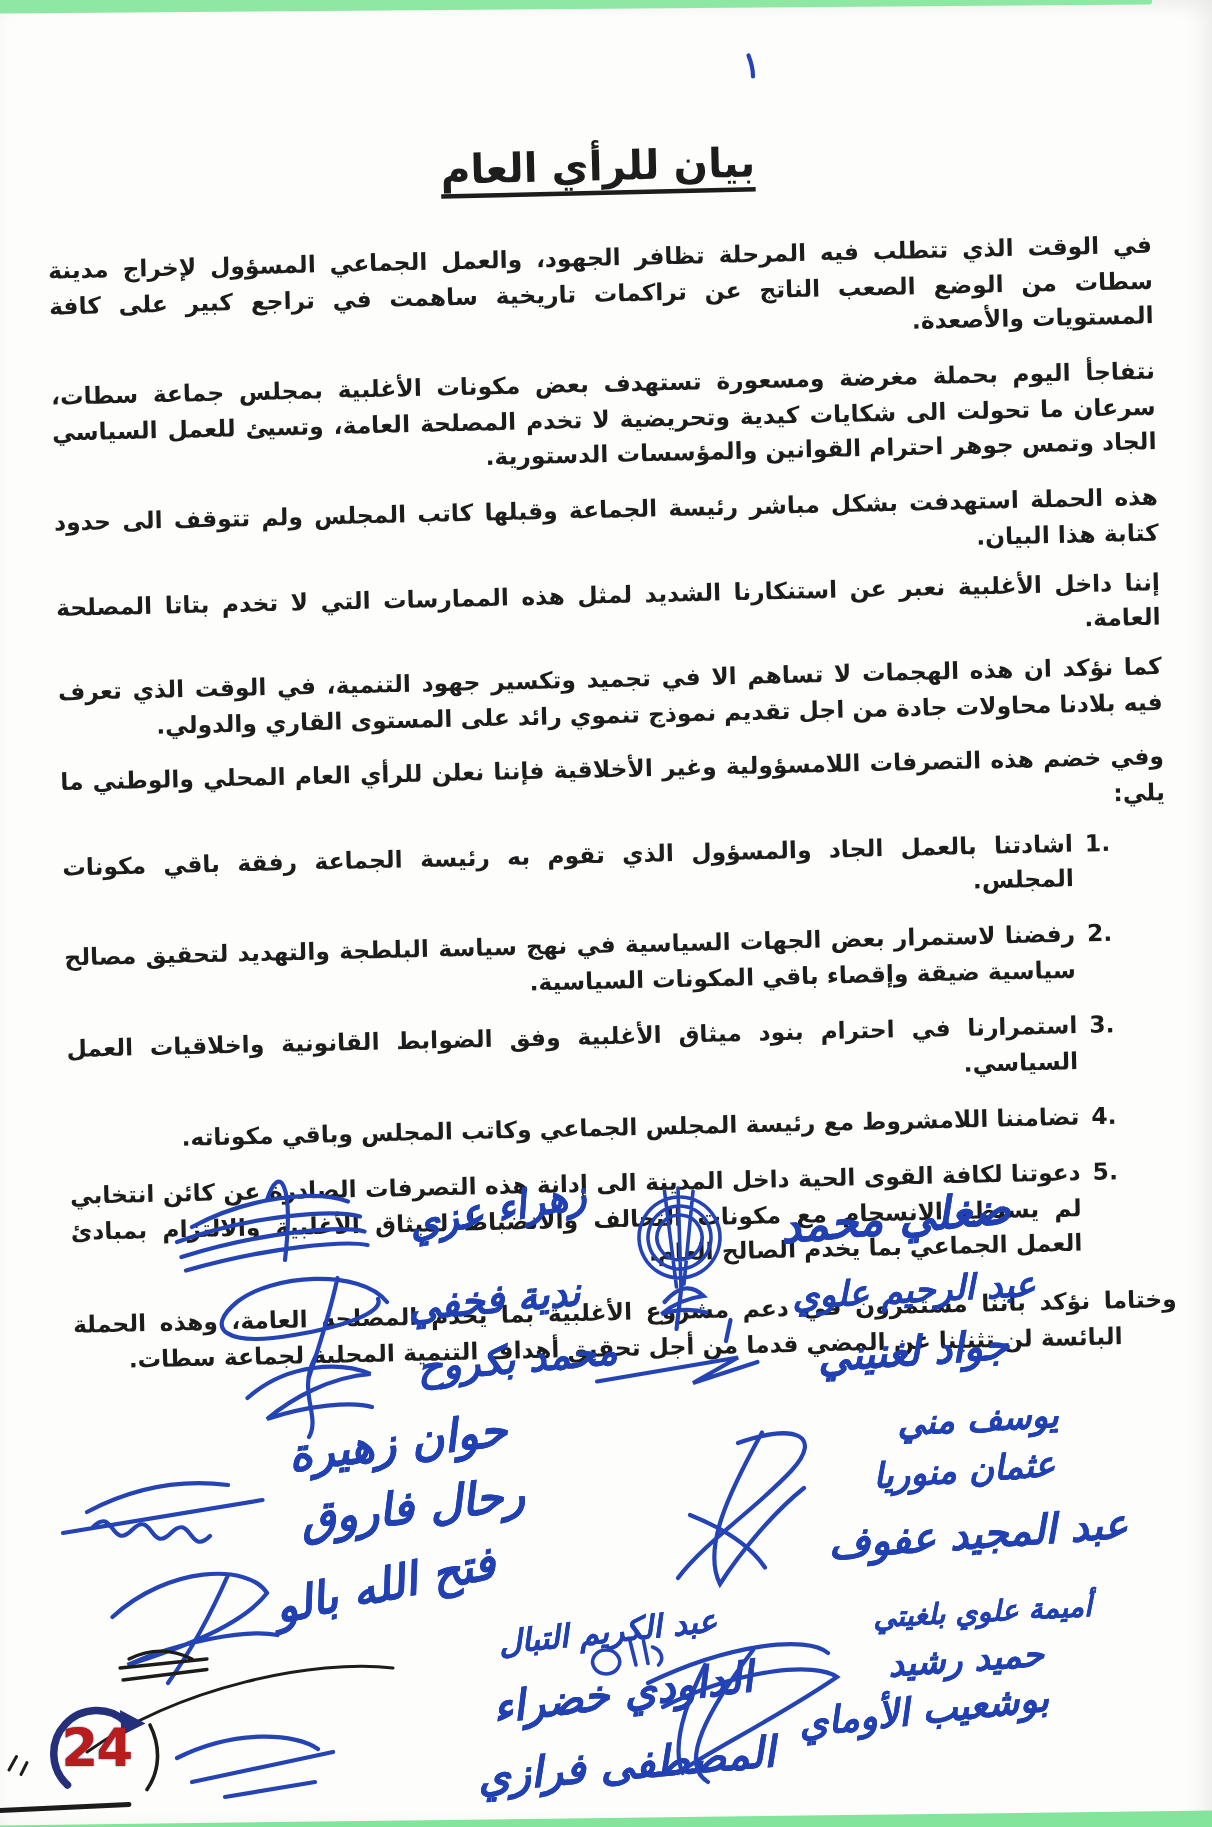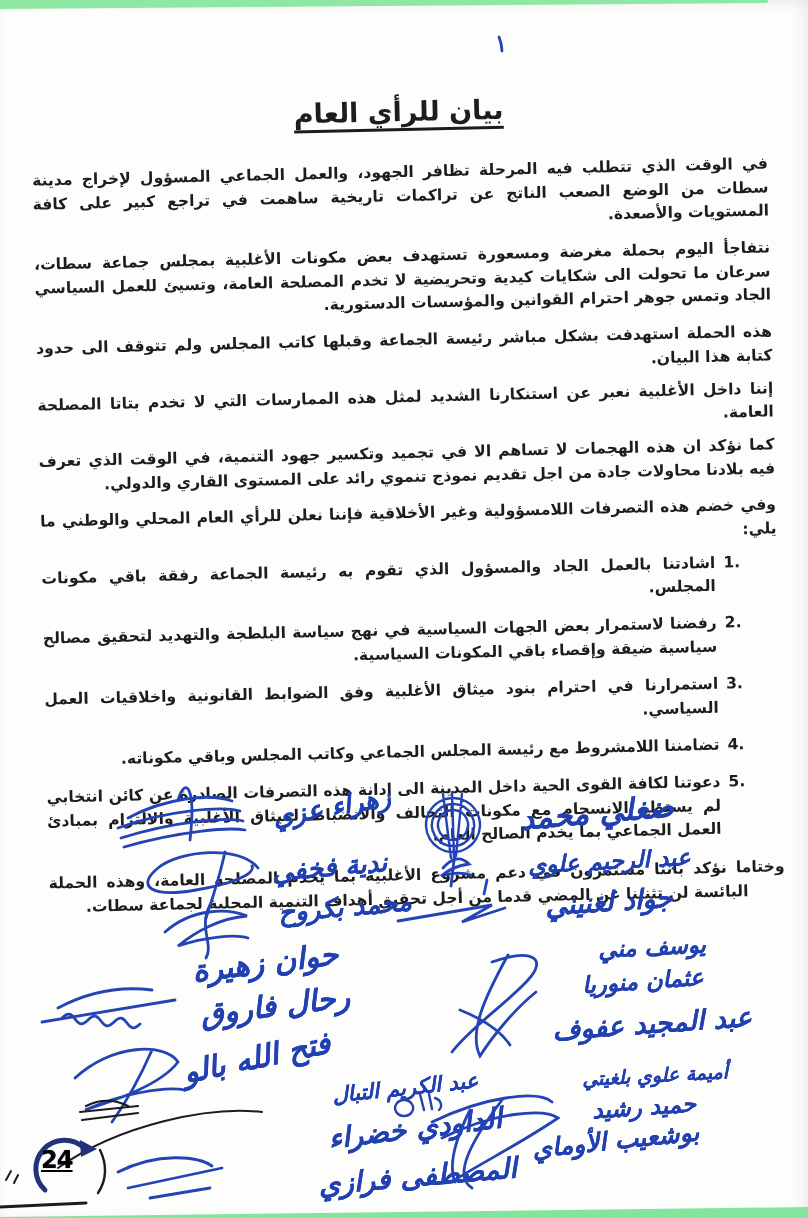--- a/index.html
+++ b/index.html
@@ -43,23 +43,23 @@
   .s10{left:272px;top:852px;font-size:26px;transform:rotate(-5deg);}
   .s11{left:278px;top:892px;font-size:26px;transform:rotate(-5deg);}
   .s12{left:192px;top:945px;font-size:30px;transform:rotate(-7deg);}
   .s13{left:200px;top:988px;font-size:30px;transform:rotate(-7deg);}
   .s14{left:182px;top:1040px;font-size:30px;transform:rotate(-12deg);}
   .s15{left:332px;top:1076px;font-size:21px;transform:rotate(-6deg);}
   .s16{left:328px;top:1112px;font-size:28px;transform:rotate(-7deg);}
   .s17{left:318px;top:1160px;font-size:28px;transform:rotate(-5deg);}
   .ink-overlay{position:absolute;left:0;top:0;width:808px;height:1218px;pointer-events:none;}
   
-  .logo24-text{position:absolute;left:41px;top:1146px;font-size:24px;font-weight:700;
-    color:#000000;letter-spacing:-1px;font-style:normal;
-    text-shadow:0 0 1px #24307a;text-decoration:underline;}
+  .logo24-text{position:absolute;left:41px;top:1146px;font-size:35px;font-weight:700;
+    color:#b91c1c;letter-spacing:-1px;font-style:normal;
+    text-shadow:0 0 1px #24307a;}
 </style>
 </head>
 <body>
 
 <div class="page">
 
   <div class="green-top"></div>
   <div class="green-bottom"></div>
 
   <div class="doc">

